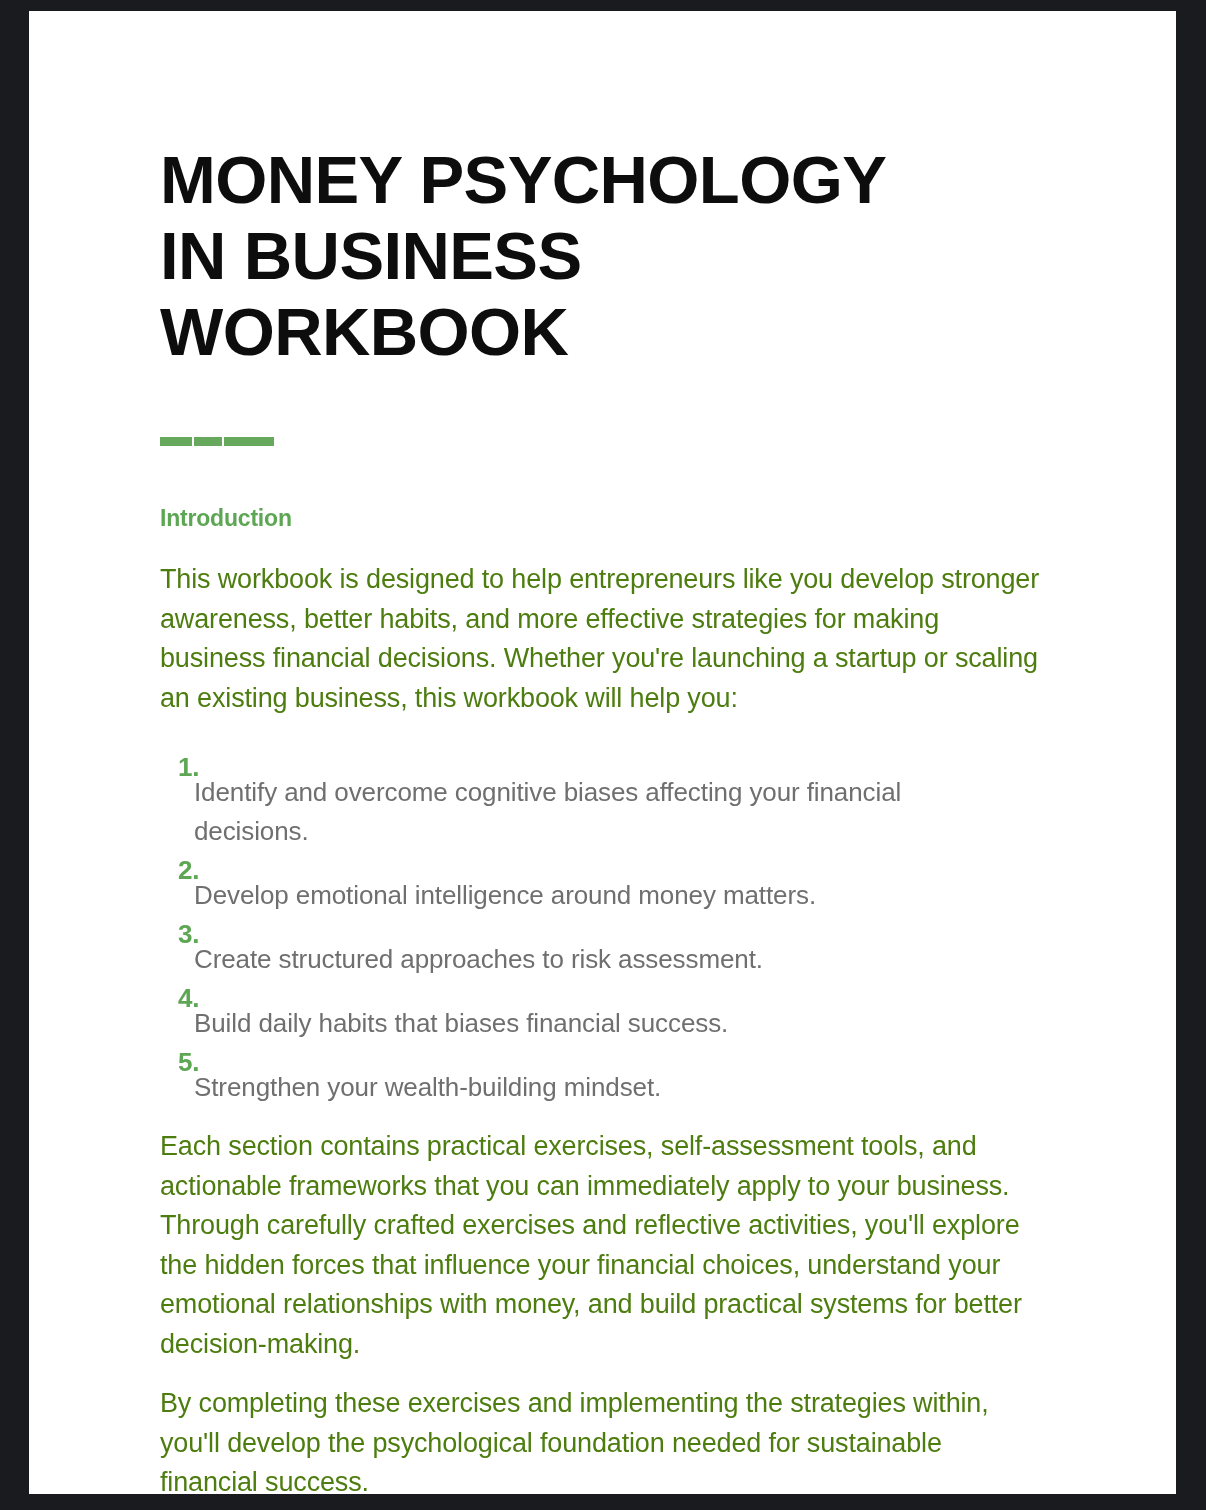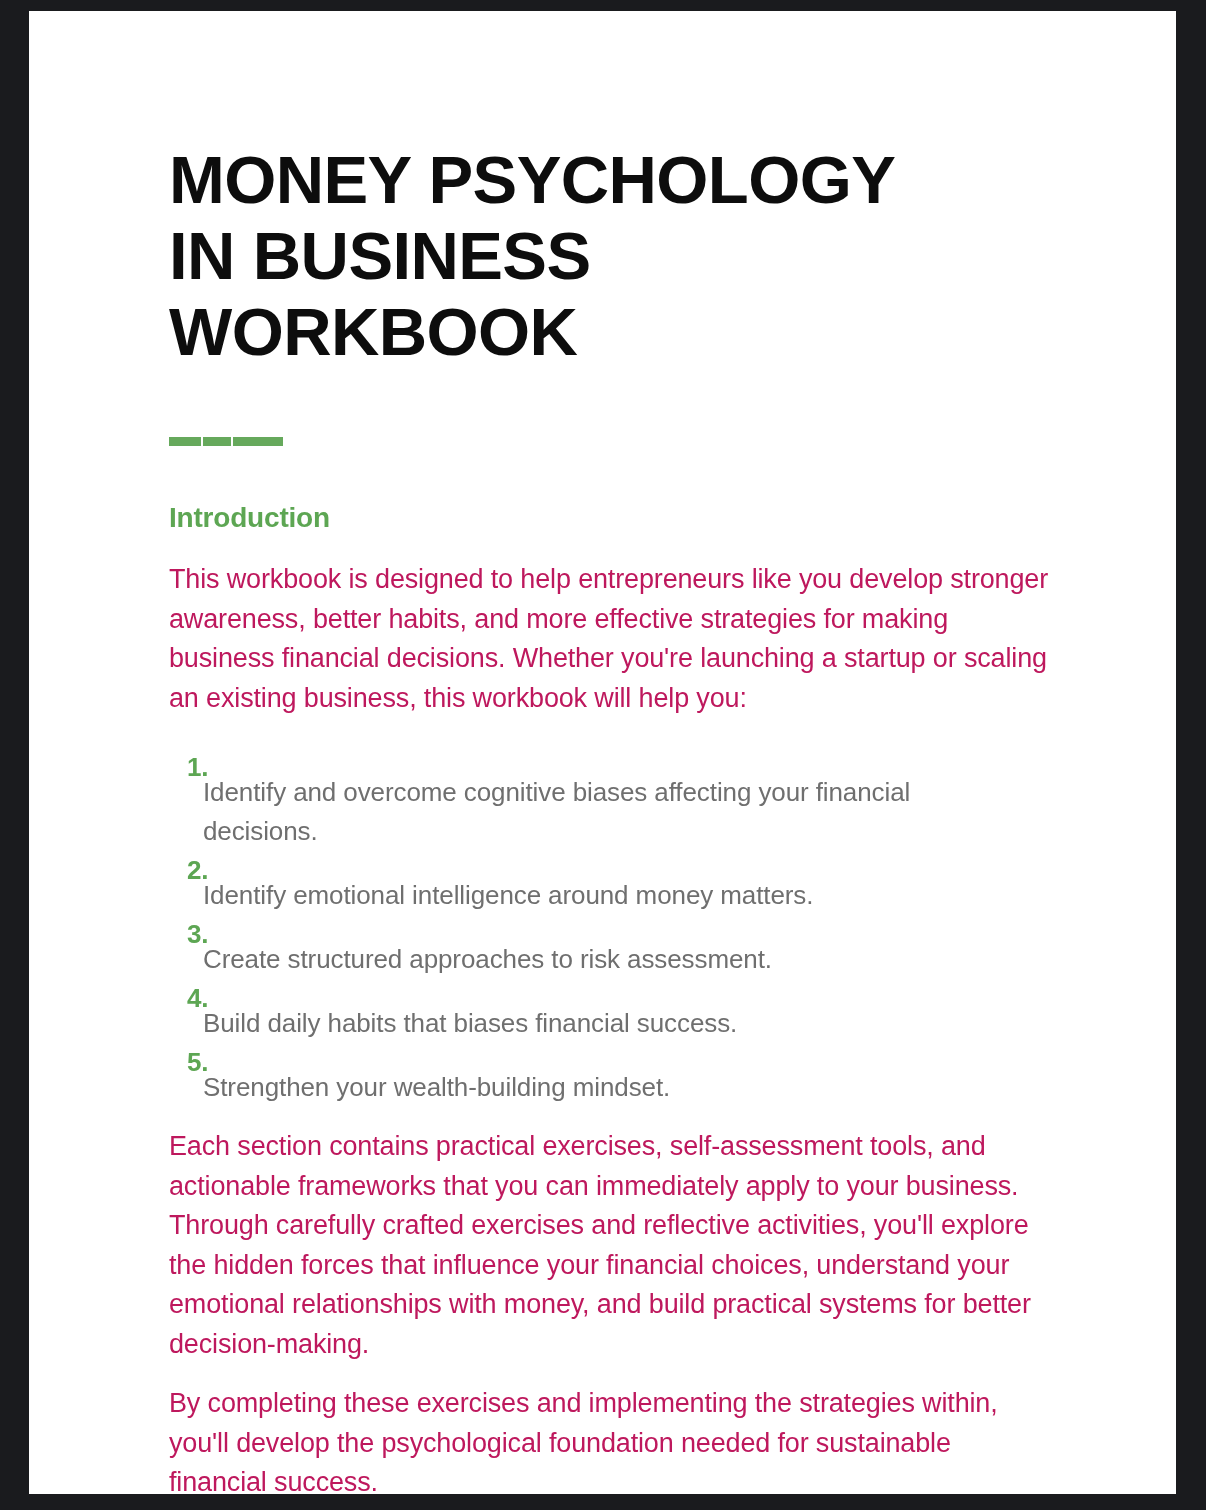--- a/index.html
+++ b/index.html
@@ -27,21 +27,21 @@
     top: 11px;
     width: 1147px;
     height: 1483px;
     background: #ffffff;
     box-sizing: border-box;
     overflow: hidden;
   }
 
   .page-inner {
     position: absolute;
-    left: 140px;
+    left: 131px;
     top: 131px;
     width: 890px;
   }
 
   .doc-title {
     font-family: "Liberation Sans", sans-serif;
     font-size: 67px;
     line-height: 76px;
     font-weight: bold;
     color: #0d0d0d;
@@ -61,32 +61,32 @@
   .divider .seg {
     background: #66a95c;
     height: 9px;
   }
   .divider .seg.s1 { width: 32px; }
   .divider .seg.s2 { width: 28px; }
   .divider .seg.s3 { width: 50px; }
 
   .section-heading {
     margin: 52px 0 0 0;
-    font-size: 28px;
+    font-size: 23px;
     line-height: 40px;
     font-weight: bold;
     color: #5da653;
     letter-spacing: -0.2px;
   }
 
   .body-par {
     margin: 22px 0 0 0;
     font-size: 27px;
     line-height: 39.5px;
-    color: #be185d;
+    color: #4d7c0f;
     max-width: 880px;
     letter-spacing: -0.15px;
   }
 
   .body-par.second { margin-top: 20px; }
   .body-par.third  { margin-top: 20px; }
 
   .num-list {
     margin: 30px 0 0 0;
     padding: 0;
@@ -135,21 +135,21 @@
 
       <p class="body-par first">This workbook is designed to help entrepreneurs like you develop stronger awareness, better habits, and more effective strategies for making business financial decisions. Whether you're launching a startup or scaling an existing business, this workbook will help you:</p>
 
       <ol class="num-list">
         <li>
           <span class="marker">1.</span>
           <span class="item-text">Identify and overcome cognitive biases affecting your financial decisions.</span>
         </li>
         <li>
           <span class="marker">2.</span>
-          <span class="item-text">Identify emotional intelligence around money matters.</span>
+          <span class="item-text">Develop emotional intelligence around money matters.</span>
         </li>
         <li>
           <span class="marker">3.</span>
           <span class="item-text">Create structured approaches to risk assessment.</span>
         </li>
         <li>
           <span class="marker">4.</span>
           <span class="item-text">Build daily habits that biases financial success.</span>
         </li>
         <li>

